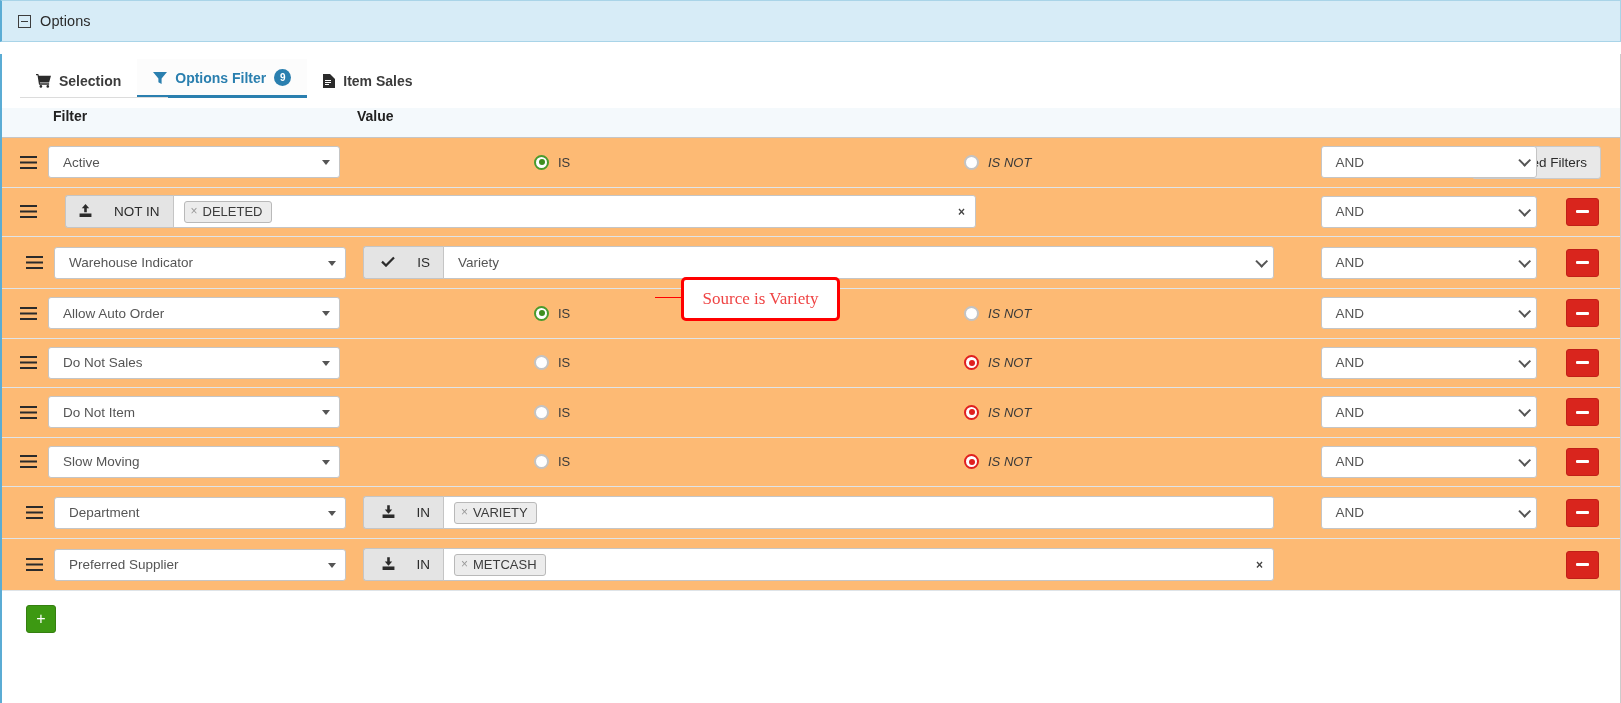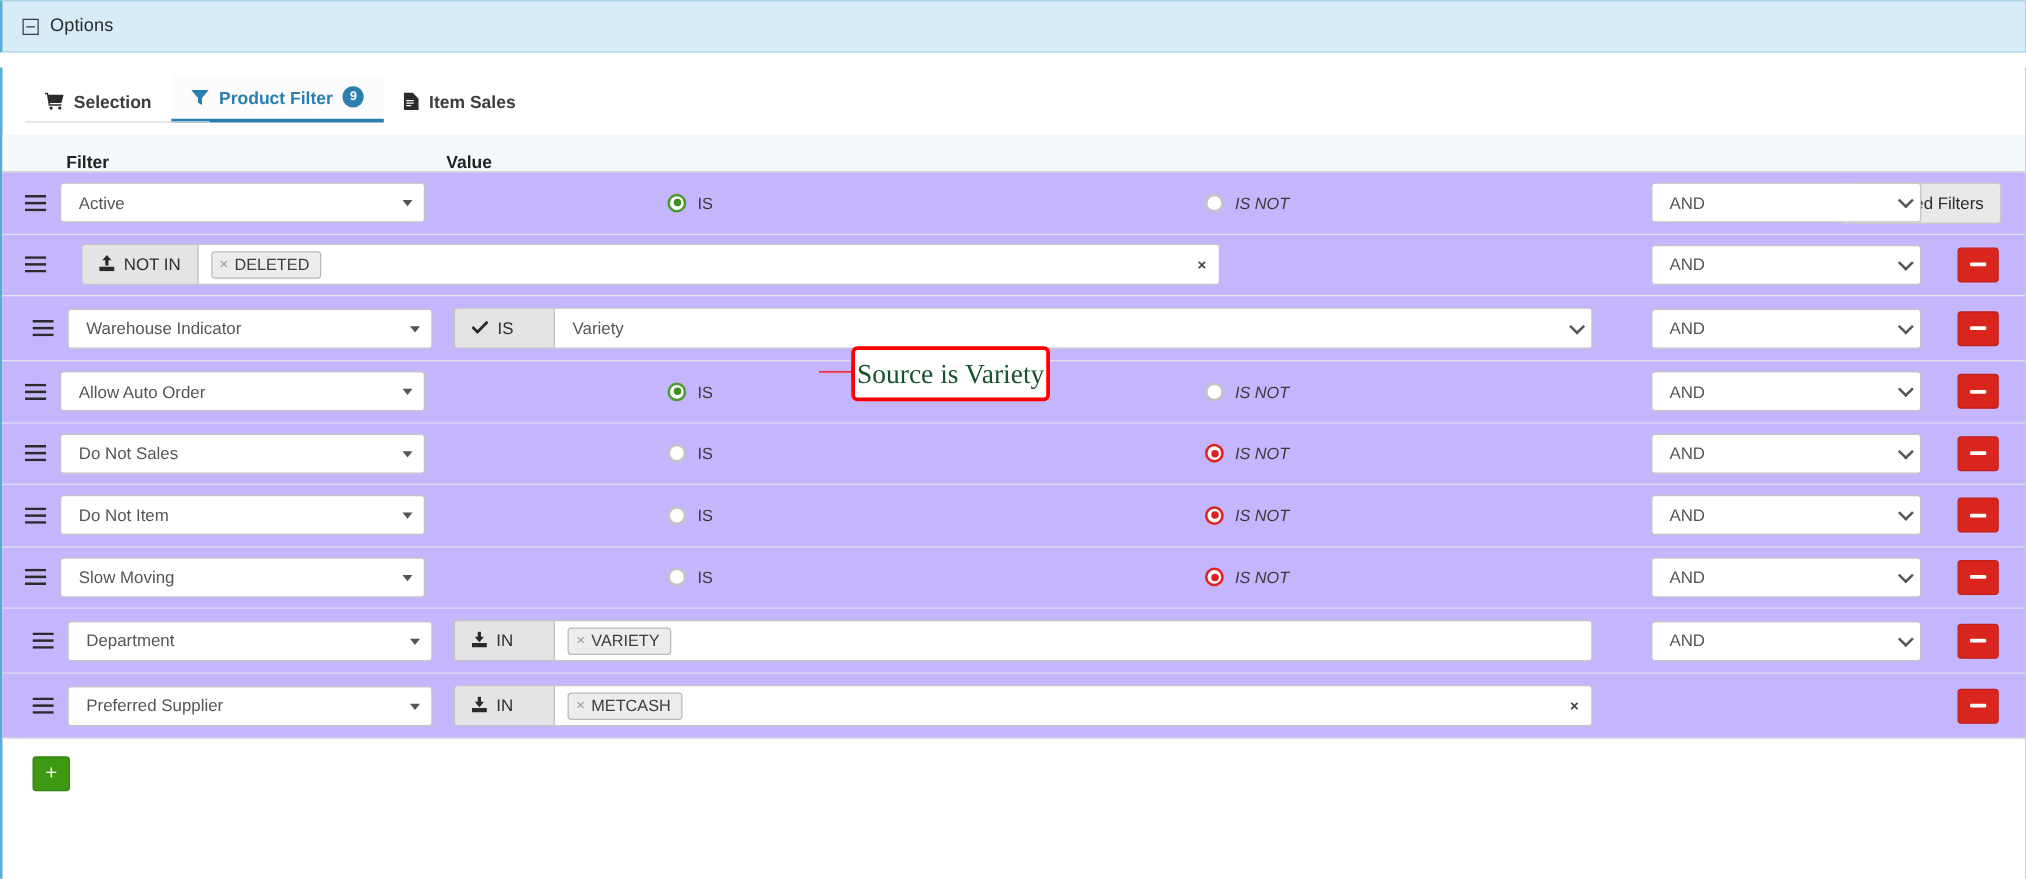--- a/index.html
+++ b/index.html
@@ -98,31 +98,31 @@
     color:#2b2b2b;
     display:inline-flex; align-items:center; gap:7px;
     cursor:pointer;
   }
 
   
   .filter-table { margin-top:10px; }
   .thead {
     background:#f4f9fc;
     height:30px;
-    display:flex; align-items:flex-end;
+    display:flex; align-items:flex-start;
     border-bottom:1px solid #c6c6c6;
     padding-left:18px;
   }
   .th { font-weight:bold; font-size:14px; color:#222; }
   .th-filter { width:337px; padding-left:33px; }
   .th-value  { }
 
   .row {
     display:flex; align-items:center;
-    background:#c4b5fd;
+    background:#fdba74;
     border-bottom:1px solid #dfe4e8;
     height:49.5px;
     padding-left:18px;
   }
   .row.tall { height:52px;padding-left:24px; }
 
   .drag-handle {
     width:28px;
     color:#2b2b2b;
     font-size:17px;
@@ -203,21 +203,21 @@
     width:911px;
     flex:0 0 911px;
     height:33px;
   }
   .op-btn {
     background:#e4e4e4;
     border:1px solid #c5c5c5;
     border-right:none;
     border-radius:3px 0 0 3px;
     min-width:80px;
-    display:flex; align-items:center; justify-content:flex-start; gap:7px;
+    display:flex; align-items:center; justify-content:flex-end; gap:22px;
     font-size:13.5px;
     color:#2b2b2b;
     padding:0 13px;
     cursor:pointer;
     white-space:nowrap;
   }
   .tag-field {
     flex:1 1 auto;
     background:#fff;
     border:1px solid #c5c5c5;
@@ -315,22 +315,22 @@
   
   .annotation {
     position:absolute;
     left:681px; top:277px;
     width:159px; height:44px;
     border:3px solid #ff0000;
     border-radius:5px;
     background:#ffffff;
     display:flex; align-items:center; justify-content:center;
     font-family:"Liberation Serif", serif;
-    font-size:22px;
-    color:#14532d;
+    font-size:17px;
+    color:#ef4444;
     z-index:20;
     white-space:nowrap;
   }
   .anno-arrow {
     position:absolute;
     left:655px; top:292px;
     width:30px; height:12px;
     z-index:19;
   }
 </style>
@@ -358,21 +358,21 @@
         </span>
         <span>Selection</span>
       </div>
 
       <div class="tab active">
         <span>
           <svg width="14" height="14" viewBox="0 0 14 14" fill="#2a7faf">
             <path d="M0 1h14L8.6 7.4V13L5.4 11.2V7.4z"></path>
           </svg>
         </span>
-        <span>Product Filter</span>
+        <span>Options Filter</span>
         <span class="tab-badge">9</span>
       </div>
 
       <div class="tab">
         <span>
           <svg width="12" height="14" viewBox="0 0 12 14" fill="#2b2b2b">
             <path d="M0 0h7l5 5v9H0z"></path>
             <path d="M2 6h6v1H2zm0 2h6v1H2zm0 2h4v1H2z" fill="#fff"></path>
           </svg>
         </span>

